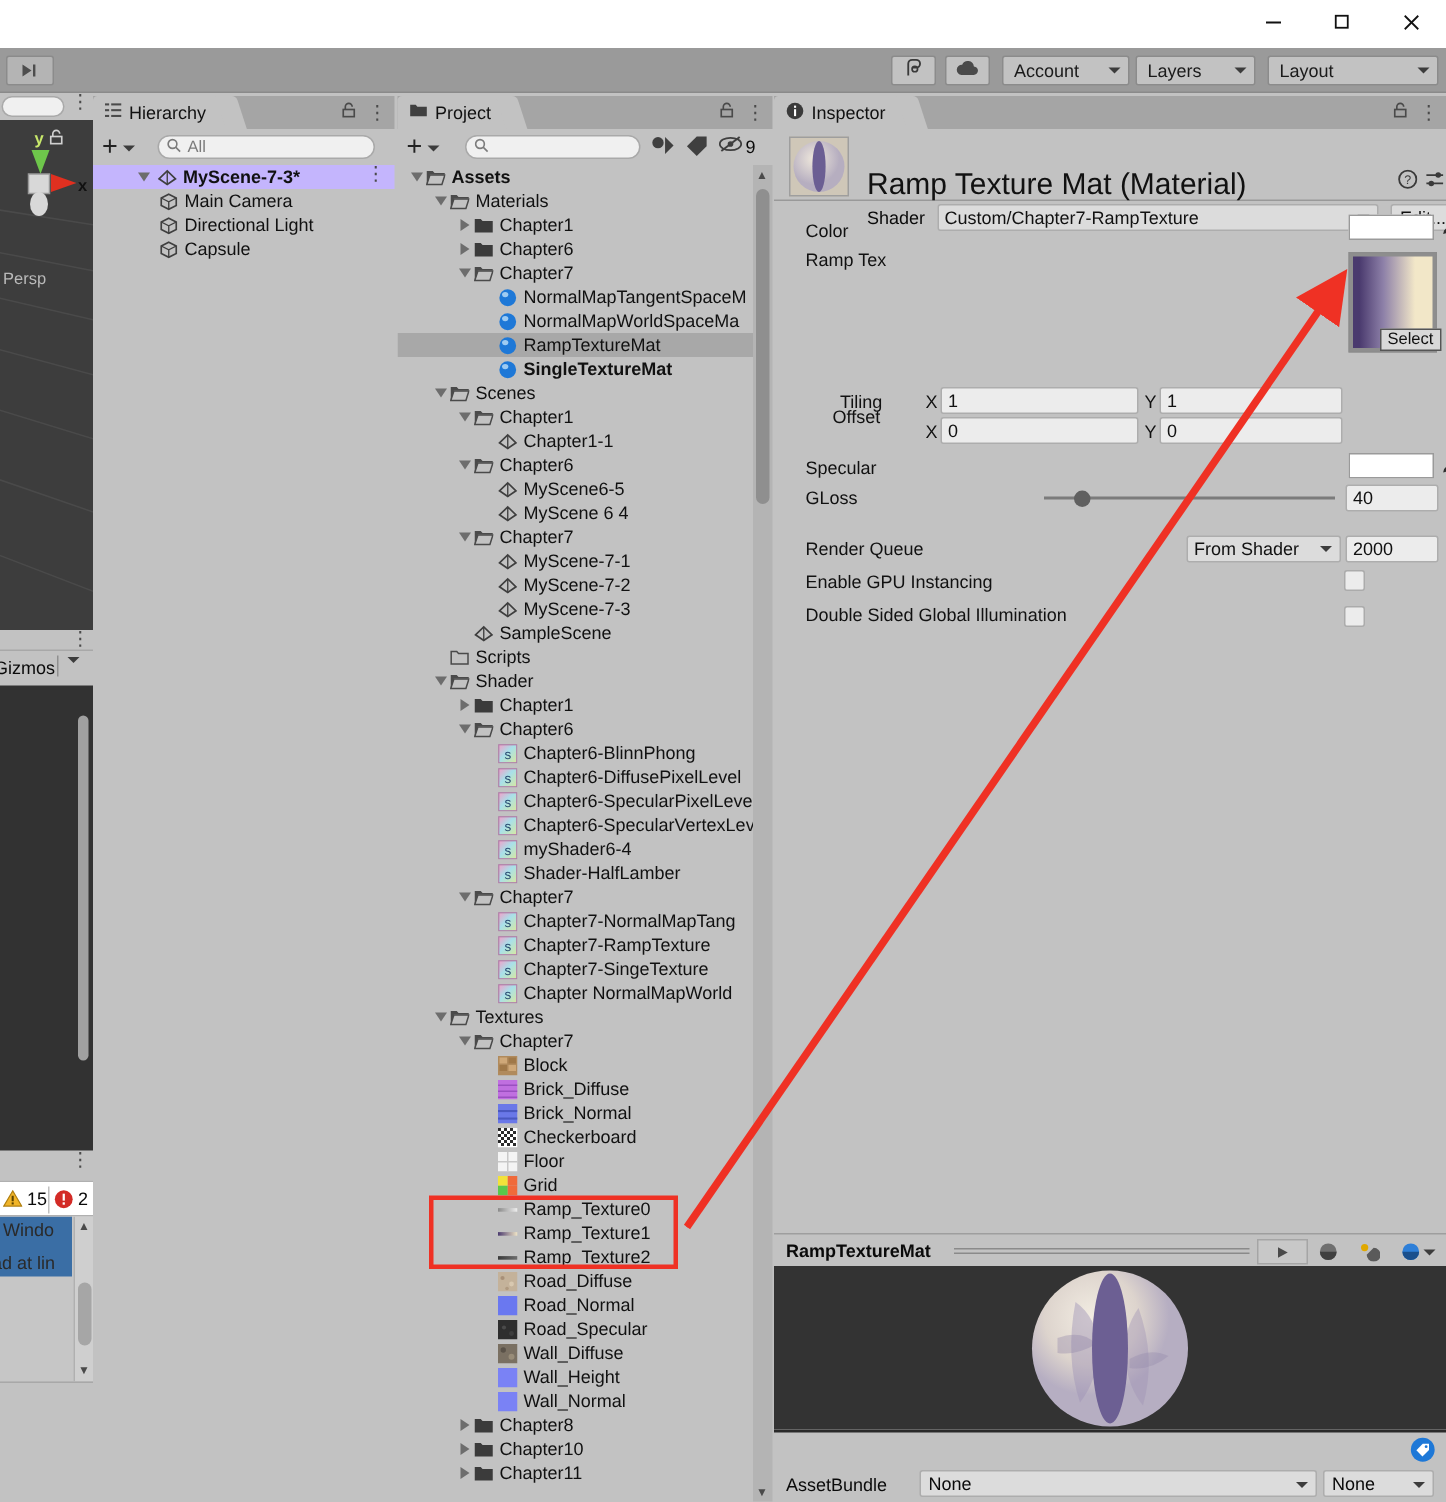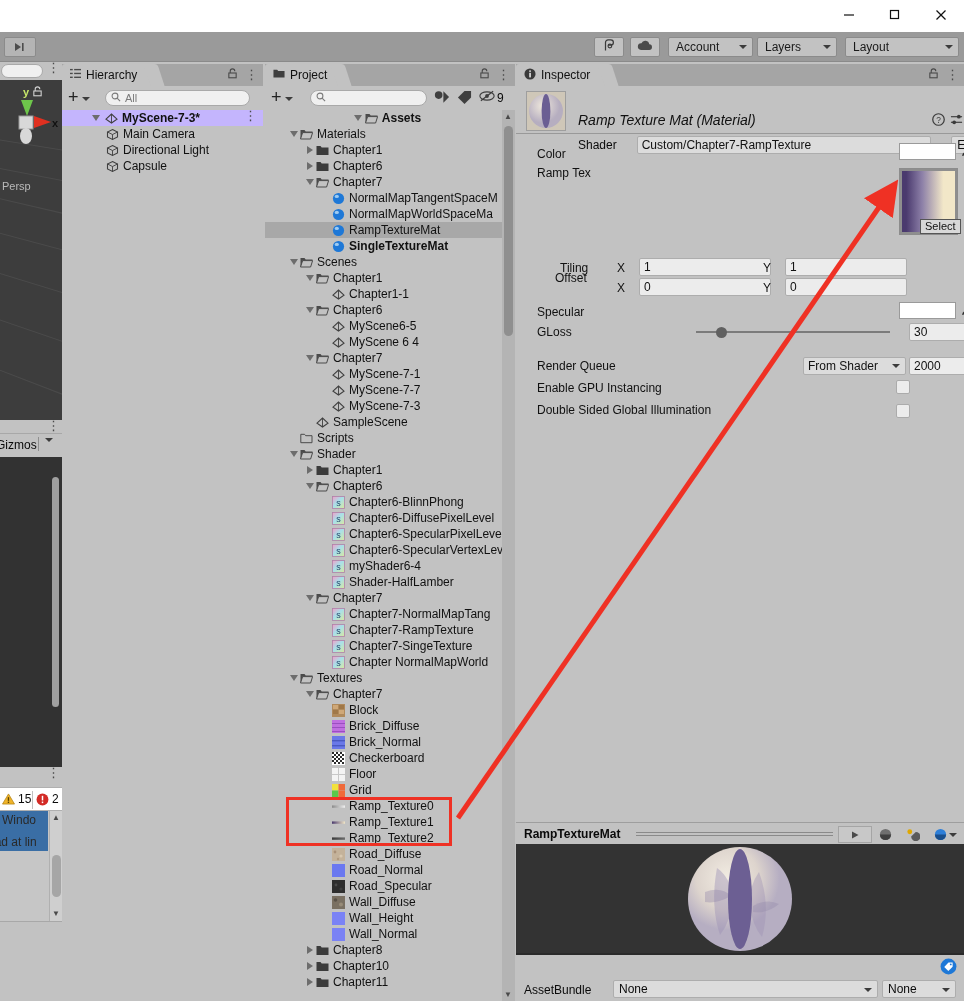--- a/index.html
+++ b/index.html
@@ -84,25 +84,25 @@
   .prow.sel { background:#a8a8a8; }
   .prow .tw { width:13px; display:flex; align-items:center; justify-content:center; flex:0 0 13px; }
   .ic { width:13px;height:13px;flex:0 0 13px; margin-right:4px; }
   #proj-scroll { position:absolute; right:0; top:46px; width:13px; height:915px; background:#b4b4b4; }
   #proj-thumb { position:absolute; left:2px; top:16px; width:9px; height:210px; background:#8f8f8f; border-radius:5px; }
   #proj-status { position:absolute; left:0; bottom:0; width:250px; height:21px; background:#c2c2c2; border-top:1px solid #a8a8a8; display:flex; align-items:center; gap:5px; padding-left:8px; font-size:12px; }
 
   
   #inspector { left:516px; top:64px; width:448px; height:937px; background:#c2c2c2; }
   #insp-header { position:absolute; left:0; top:22px; width:448px; height:48px; background:#c2c2c2; border-bottom:1px solid #999; }
-  .matname { position:absolute; left:62px; top:26px; font-size:14px; color:#111;font-style:italic; }
+  .matname { position:absolute; left:62px; top:26px; font-size:20px; color:#111; }
   .shaderrow { position:absolute; left:62px; top:50px; display:flex; align-items:center; gap:8px; }
   .field {
     background:#ececec; border:1px solid #adadad; border-radius:2px; height:18px;
-    display:flex; align-items:center; padding-left:4px; font-size:12px; color:#111;margin-left:12px;
+    display:flex; align-items:center; padding-left:4px; font-size:12px; color:#111;
   }
   .dropfield { position:relative; padding-right:18px; background:#dcdcdc;}
   .dropfield .cv { position:absolute; right:5px; top:50%; transform:translateY(-50%); }
   .lbl { position:absolute; font-size:12px; color:#111; }
   .swatch { position:absolute; border:1px solid #9a9a9a; background:#fff; }
   .eyedrop { position:absolute; width:14px; height:14px; }
   .chk { position:absolute; width:14px;height:14px; background:#ececec; border:1px solid #ababab; border-radius:2px; }
   .slider-track { position:absolute; height:2px; background:#7b7b7b; }
   .slider-knob { position:absolute; width:11px;height:11px;border-radius:50%; background:#606060; }
 
@@ -394,21 +394,21 @@
         <svg width="16" height="12" viewBox="0 0 17 12">
             <ellipse cx="8.5" cy="6" rx="7.6" ry="4.4" fill="none" stroke="#3f3f3f" stroke-width="1.2"></ellipse>
             <circle cx="8.5" cy="6" r="2" fill="#3f3f3f"></circle>
             <line x1="2" y1="11" x2="15" y2="1" stroke="#3f3f3f" stroke-width="1.4"></line>
           </svg>
       </span>
       <span style="font-size:12px;">9</span>
     </div>
   </div>
   <div id="proj-body">
-      <div class="prow" style="top: 0px; justify-content: center;">
+      <div class="prow" style="top: 0px;">
         <span style="width:6px;flex:0 0 6px;"></span>
         <span class="tw">
           <span class="tri-d"></span>
         </span>
         <span class="ic"><svg width="13" height="13" viewBox="0 0 13 13">
             <path d="M0.5 2h4l1.2 1.4h6.8v1H2.6L0.5 11z" fill="#4a4a4a"></path>
             <path d="M2.6 4.6h10L10.6 11H0.5z" fill="none" stroke="#4a4a4a" stroke-width="1"></path>
           </svg></span>
         <span style="font-weight:bold;">Assets</span>
       </div>
@@ -570,21 +570,21 @@
           </svg></span>
         <span style="">MyScene-7-1</span>
       </div>
       <div class="prow" style="top: 272px;">
         <span style="width:54px;flex:0 0 54px;"></span>
         <span class="tw"></span>
         <span class="ic"><svg width="13" height="13" viewBox="0 0 13 13">
             <path d="M1 7.2 L6.5 2 L12 7.2 L6.5 11z" fill="none" stroke="#3f3f3f" stroke-width="1.1"></path>
             <path d="M6.5 2 L6.5 11" stroke="#3f3f3f" stroke-width=".9"></path>
           </svg></span>
-        <span style="">MyScene-7-7</span>
+        <span style="">MyScene-7-2</span>
       </div>
       <div class="prow" style="top: 288px;">
         <span style="width:54px;flex:0 0 54px;"></span>
         <span class="tw"></span>
         <span class="ic"><svg width="13" height="13" viewBox="0 0 13 13">
             <path d="M1 7.2 L6.5 2 L12 7.2 L6.5 11z" fill="none" stroke="#3f3f3f" stroke-width="1.1"></path>
             <path d="M6.5 2 L6.5 11" stroke="#3f3f3f" stroke-width=".9"></path>
           </svg></span>
         <span style="">MyScene-7-3</span>
       </div>
@@ -1152,21 +1152,21 @@
   <div class="eyedrop" style="left:444px; top:239px;">
     <svg width="14" height="14" viewBox="0 0 14 14">
         <path d="M9.5 1.2a1.8 1.8 0 0 1 2.6 2.5l-1 1 .9.9-1.1 1.1-.9-.9-5.6 5.6-2.3.6.6-2.3 5.6-5.6-.8-.8L8.6 2.2l.8.8z" fill="#2e2e2e"></path>
       </svg>
   </div>
 
   <div class="lbl" style="left:21px; top:261px;">GLoss</div>
   <div class="slider-track" style="left:180px; top:267px; width:194px;"></div>
   <div class="slider-knob" id="gloss-knob" style="top: 263px; left: 200.22px;"></div>
   <div class="field abs" style="left:381px; top:259px; width:62px;">
-    <span>30</span>
+    <span>40</span>
   </div>
 
   <div class="lbl" style="left:21px; top:295px;">Render Queue</div>
   <div class="field dropfield abs" style="left:275px; top:293px; width:103px;">
     <span>From Shader</span>
     <span class="cv"></span>
   </div>
   <div class="field abs" style="left:381px; top:293px; width:62px;">
     <span>2000</span>
   </div>

